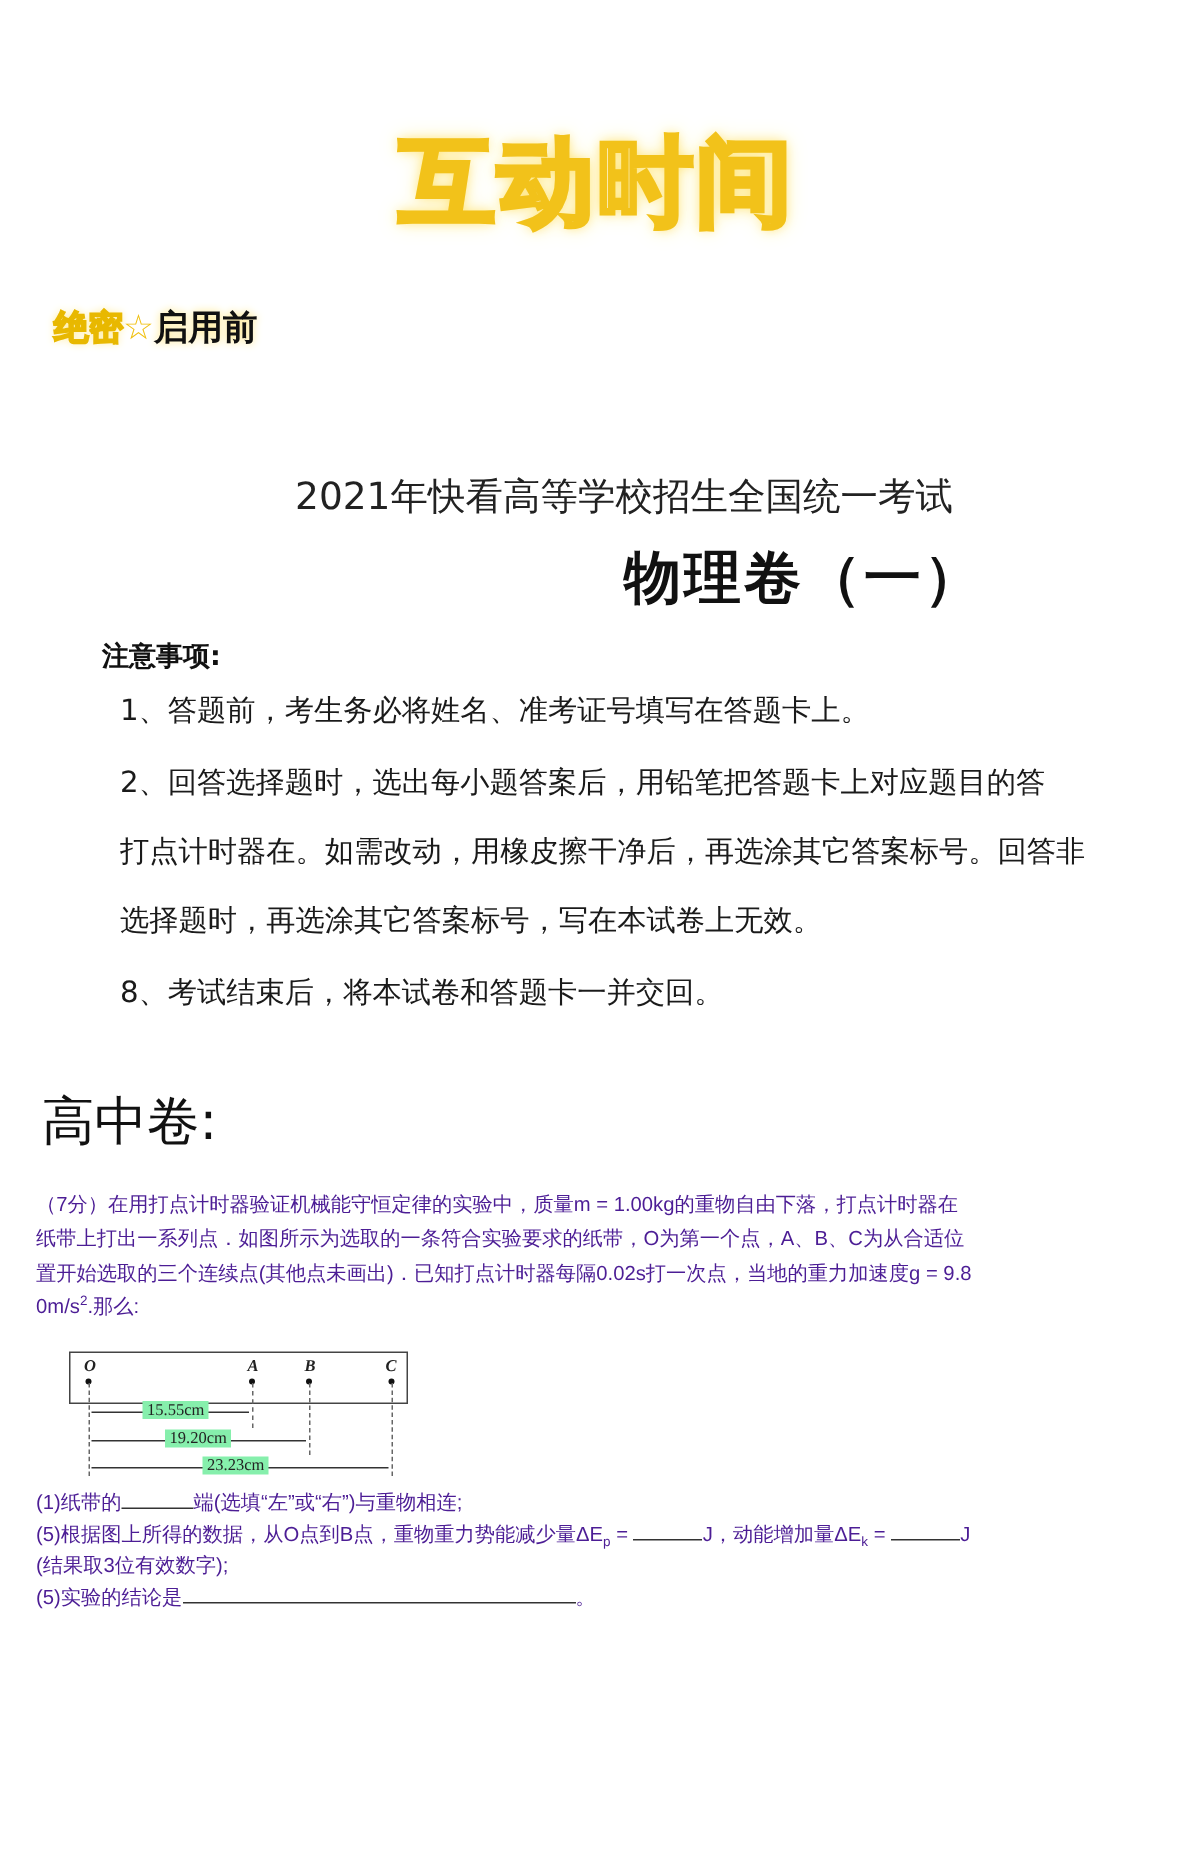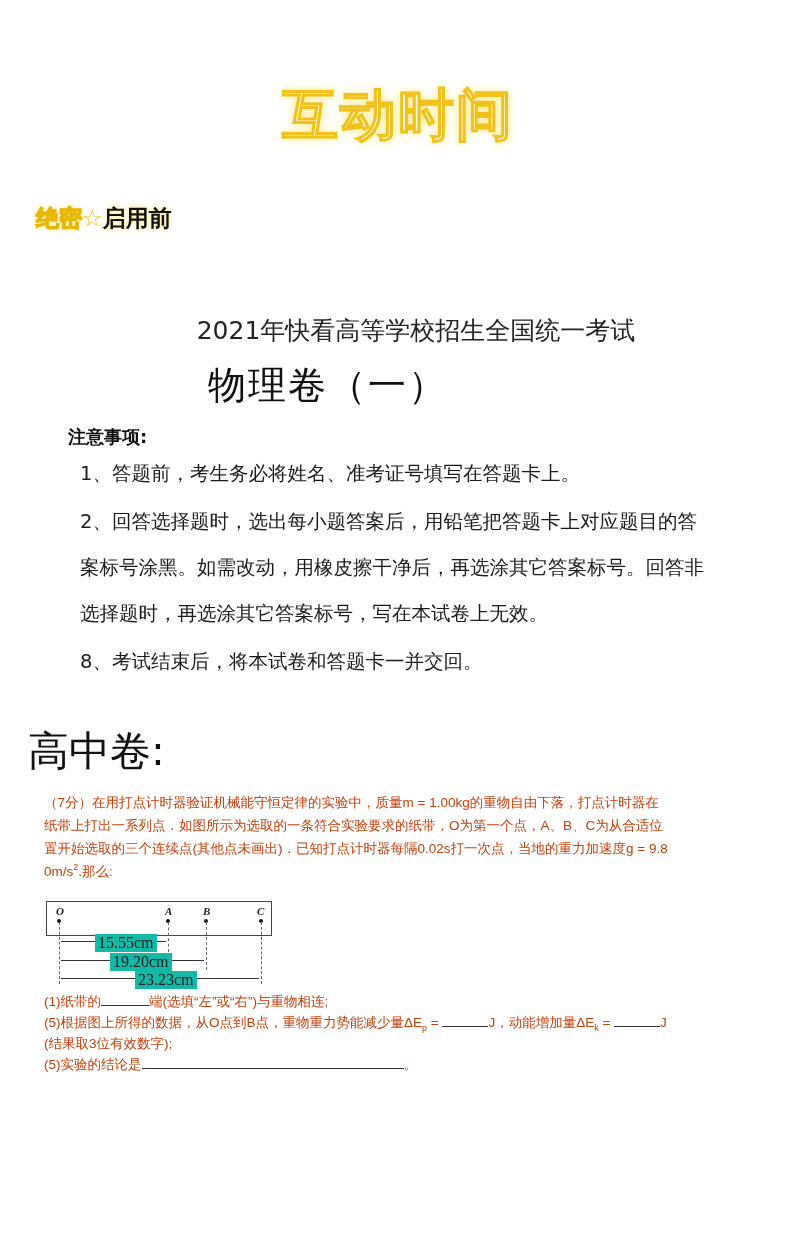--- a/index.html
+++ b/index.html
@@ -1,56 +1,56 @@
 <!DOCTYPE html>
 <html><head>
 <meta charset="utf-8">
 <style>
   html, body { margin:0; padding:0; }
   body { width:800px; height:1236px; background:#ffffff; position:relative; overflow:hidden;
          font-family:"DejaVu Sans","Liberation Sans",sans-serif; color:#1a1a1a; }
   .abs { position:absolute; }
-  .banner { left:0; width:796px; top:78px; text-align:center; font-size:56px; font-weight:normal;
+  .banner { left:0; width:796px; top:78px; text-align:center; font-size:64px; font-weight:bold;
             color:#fffbe6; letter-spacing:2px;
             -webkit-text-stroke:3px #f2c21a;
             text-shadow:0 0 8px #ffe066, 0 0 14px #fff1a8; }
   .secret { left:36px; top:203px; font-size:23px; font-weight:bold; }
   .secret .hl { color:#404040; -webkit-text-stroke:1.2px #e8b800; text-shadow:0 0 6px #ffe680; }
   .secret .star { color:#f0c010; }
   .secret .dark { color:#111; text-shadow:0 0 6px #ffe680; }
   .exam-title { left:16px; width:800px; top:314px; text-align:center; font-size:25px; color:#222; }
-  .paper-title { left:0; width:656px; top:360px; text-align:center; font-size:38px; font-weight:normal; color:#111; letter-spacing:2px; }
+  .paper-title { left:0; width:656px; top:360px; text-align:right; font-size:38px; font-weight:bold; color:#111; letter-spacing:2px; }
   .notes-h { left:44px; top:425px; font-size:18px; font-weight:bold; color:#111;margin-left:24px; }
   .note { left:80px; font-size:19.5px; color:#1a1a1a; white-space:nowrap; }
-  .section { left:28px; top:724px; font-size:41px; color:#111;text-align:right; }
-  .q { left:44px; font-size:13.5px; color:#c2410c; white-space:nowrap; font-family:"Liberation Sans",sans-serif; }
+  .section { left:28px; top:724px; font-size:35px; color:#111;text-align:right; }
+  .q { left:24px; font-size:13.5px; color:#4c1d95; white-space:nowrap; font-family:"Liberation Sans",sans-serif; }
   .tape { left:46px; top:901px; width:224px; height:33px; border:1.5px solid #444; }
   .lbl { font-family:"Liberation Serif",serif; font-style:italic; font-weight:bold; font-size:11px; color:#222; }
   .dot { width:4px; height:4px; background:#111; border-radius:50%; }
   .vdash { border-left:1.3px dashed #666; width:0; }
   .arrowline { height:0; border-top:1.2px solid #333; }
-  .meas { font-family:"Liberation Serif",serif; font-size:16px; color:#222; background:#14b8a6; padding:0 3px; }
+  .meas { font-family:"Liberation Serif",serif; font-size:11px; color:#222; background:#86efac; padding:0 3px; }
   .blank { display:inline-block; border-bottom:1px solid #333; height:12px; vertical-align:baseline; }
 </style>
 </head>
 <body>
 
 <div class="abs banner">互动时间</div>
 
 <div class="abs secret">
   <span class="hl">绝密</span><span class="star">☆</span><span class="dark">启用前</span>
 </div>
 
 <div class="abs exam-title">2021年快看高等学校招生全国统一考试</div>
 <div class="abs paper-title">物理卷（一）</div>
 
 <div class="abs notes-h">注意事项:</div>
 <div class="abs note" style="top:460px">1、答题前，考生务必将姓名、准考证号填写在答题卡上。</div>
 <div class="abs note" style="top:508px">2、回答选择题时，选出每小题答案后，用铅笔把答题卡上对应题目的答</div>
-<div class="abs note" style="top:554px">案标号涂黑。如需改动，用橡皮擦干净后，再选涂其它答案标号。回答非</div>
+<div class="abs note" style="top:554px">打点计时器在。如需改动，用橡皮擦干净后，再选涂其它答案标号。回答非</div>
 <div class="abs note" style="top:600px">选择题时，再选涂其它答案标号，写在本试卷上无效。</div>
 <div class="abs note" style="top:648px">8、考试结束后，将本试卷和答题卡一并交回。</div>
 
 <div class="abs section">高中卷:</div>
 
 <div class="abs q" style="top:794px">（7分）在用打点计时器验证机械能守恒定律的实验中，质量m = 1.00kg的重物自由下落，打点计时器在</div>
 <div class="abs q" style="top:817px">纸带上打出一系列点．如图所示为选取的一条符合实验要求的纸带，O为第一个点，A、B、C为从合适位</div>
 <div class="abs q" style="top:840px">置开始选取的三个连续点(其他点未画出)．已知打点计时器每隔0.02s打一次点，当地的重力加速度g = 9.8</div>
 <div class="abs q" style="top:862px"><span>0m/s</span><sup style="font-size:9px">2</sup><span>.那么:</span></div>
 

